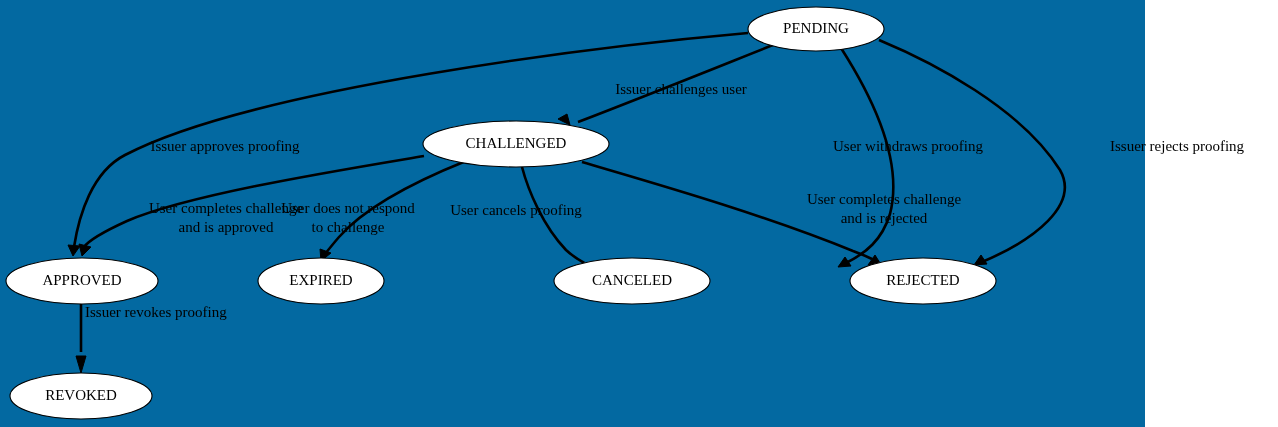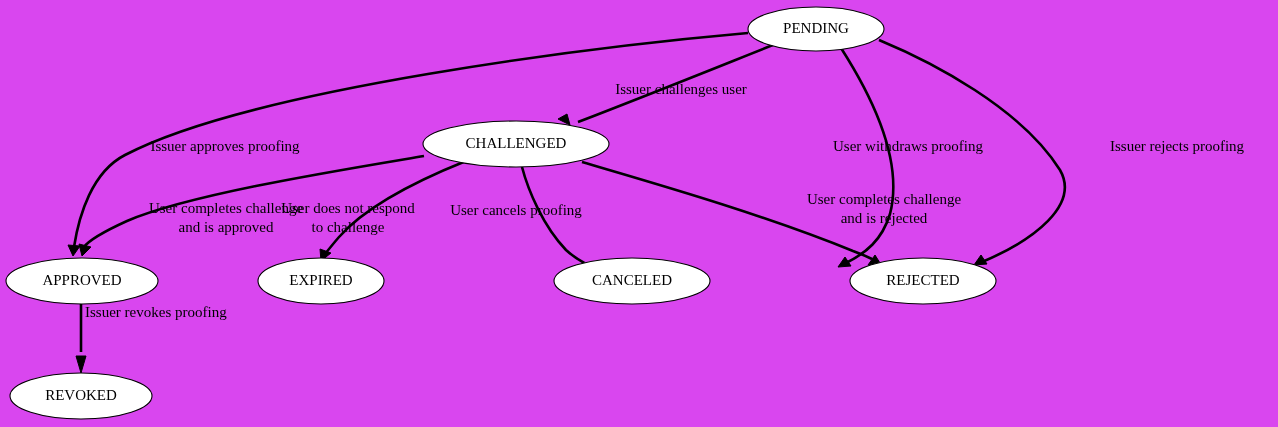--- a/index.html
+++ b/index.html
@@ -1,18 +1,18 @@
 <!DOCTYPE html>
 <html><head>
 <meta charset="utf-8">
 <style>
   html,body{margin:0;padding:0;background:#ffffff;}
   body{width:1278px;height:427px;overflow:hidden;
        font-family:"Liberation Serif","DejaVu Serif",serif;}
-  #graph-root{position:relative;width:1278px;height:427px;background:#d946ef;}
+  #graph-root{position:relative;width:1145px;height:427px;background:#0369a1;}
   svg#graph-canvas{position:absolute;left:0;top:0;width:1278px;height:427px;}
   .node-ellipse{fill:#ffffff;stroke:#000000;stroke-width:1.1;}
   .node-label{font-family:"Liberation Serif","DejaVu Serif",serif;font-size:15px;
               fill:#000000;text-anchor:middle;dominant-baseline:middle;}
   .edge-path{fill:none;stroke:#000000;stroke-width:2.6;}
   .edge-head{fill:#000000;stroke:#000000;stroke-width:1;}
   .edge-label{font-family:"Liberation Serif","DejaVu Serif",serif;font-size:15px;
               fill:#000000;}
 </style>
 </head>

